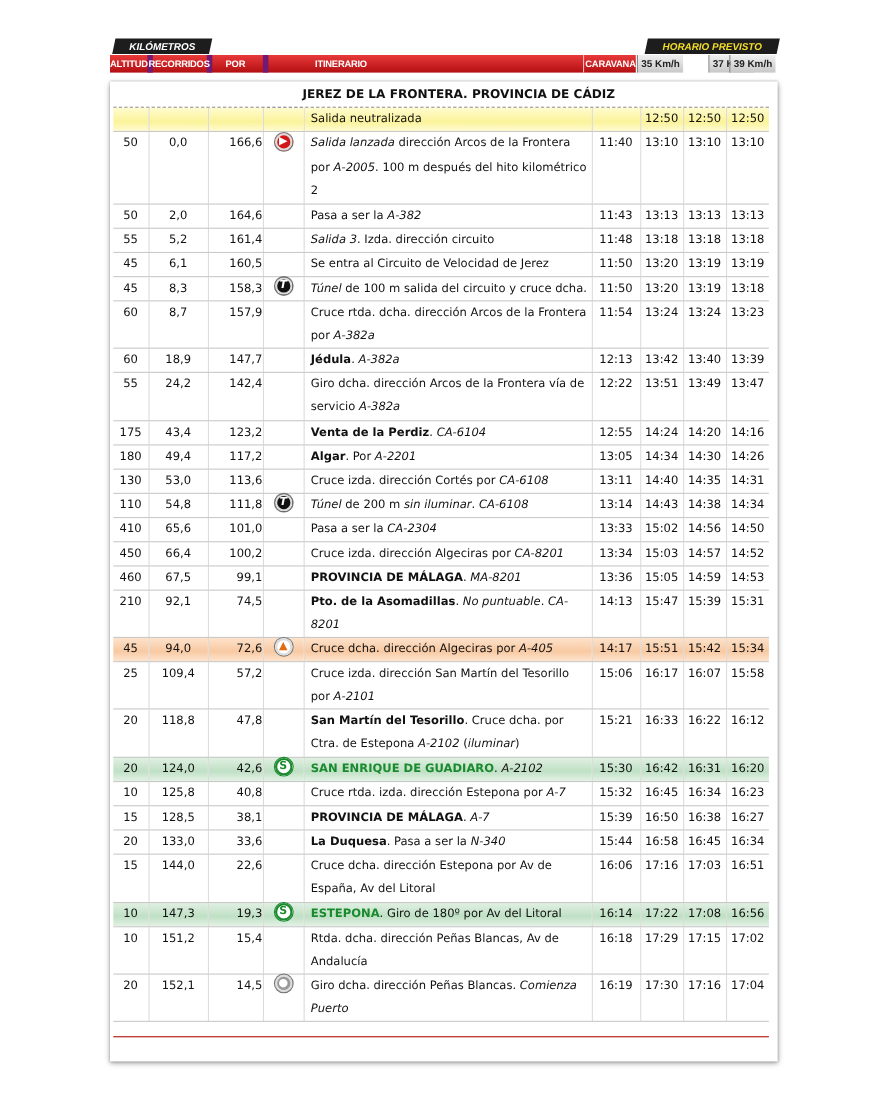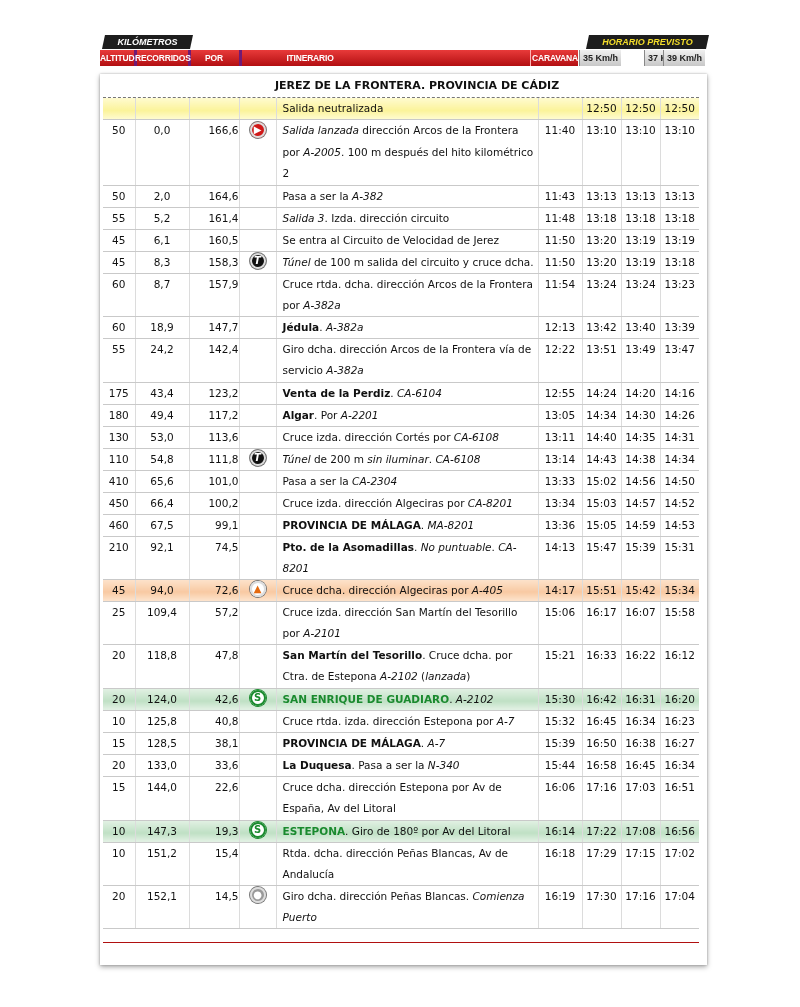--- a/index.html
+++ b/index.html
@@ -11,21 +11,21 @@
   .km-tab span, .hp-tab span { display: block; transform: skewX(12deg); color: #fff; font-style: italic; font-weight: bold;
     font-size: 9px; text-align: center; line-height: 14px; font-family: "Liberation Sans", sans-serif; }
   .hp-tab { position: absolute; left: 586px; top: 35px; width: 120px; height: 14px; background: #1d1d1d;
     transform: skewX(-12deg); transform-origin: bottom left; }
   .hp-tab span { color: #f3dc2a; }
 
   .redbar { position: absolute; left: 100px; top: 50px; width: 478px; height: 16px;
     background: linear-gradient(#e83a3a, #b30f12); }
   .col-h { position: absolute; top: 50px; height: 16px; line-height: 16px; color: #fff; font-weight: bold;
     font-size: 8.5px; text-align: center; font-family: "Liberation Sans", sans-serif; letter-spacing: -0.2px; }
-  .col-h.sep { border-right: 3px solid #701a75; }
+  .col-h.sep { border-right: 5px solid #701a75; }
   .speed-h { position: absolute; top: 50px; height: 16px; line-height: 16px; font-weight: bold; font-size: 9px;
     color: #222; text-align: center; background: linear-gradient(#f0f0f0, #c8c8c8); border-left: 1px solid #888;
     font-family: "Liberation Sans", sans-serif; }
 
   
   .card { position: absolute; left: 100px; top: 74px; width: 607px; height: 891px; background: #fff;
     box-shadow: 0 2px 5px rgba(0,0,0,0.35), 0 0 2px rgba(0,0,0,0.25); }
   .stage-title { position: absolute; left: 275px; top: 79px; font-weight: bold; font-size: 11px; color: #111;
     font-family: "DejaVu Sans", sans-serif; }
   .dash { position: absolute; left: 103px; top: 97px; width: 596px; border-top: 1px dashed #777; }
@@ -305,21 +305,21 @@
         <td class="t">15:06</td>
         <td class="t">16:17</td>
         <td class="t">16:07</td>
         <td class="t">15:58</td>
       </tr>
       <tr class="tall">
         <td class="num">20</td>
         <td class="rec">118,8</td>
         <td class="por">47,8</td>
         <td class="icn"></td>
-        <td class="txt" style="line-height: 21.5px;"><b>San Martín del Tesorillo</b>. Cruce dcha. por Ctra. de Estepona <i>A-2102</i> (<i>lanzada</i>)</td>
+        <td class="txt" style="line-height: 21.5px;"><b>San Martín del Tesorillo</b>. Cruce dcha. por Ctra. de Estepona <i>A-2102</i> (<i>iluminar</i>)</td>
         <td class="t">15:21</td>
         <td class="t">16:33</td>
         <td class="t">16:22</td>
         <td class="t">16:12</td>
       </tr>
       <tr class="green">
         <td class="num">20</td>
         <td class="rec">124,0</td>
         <td class="por">42,6</td>
         <td class="icn"><span class="ico sprint">S</span></td>

